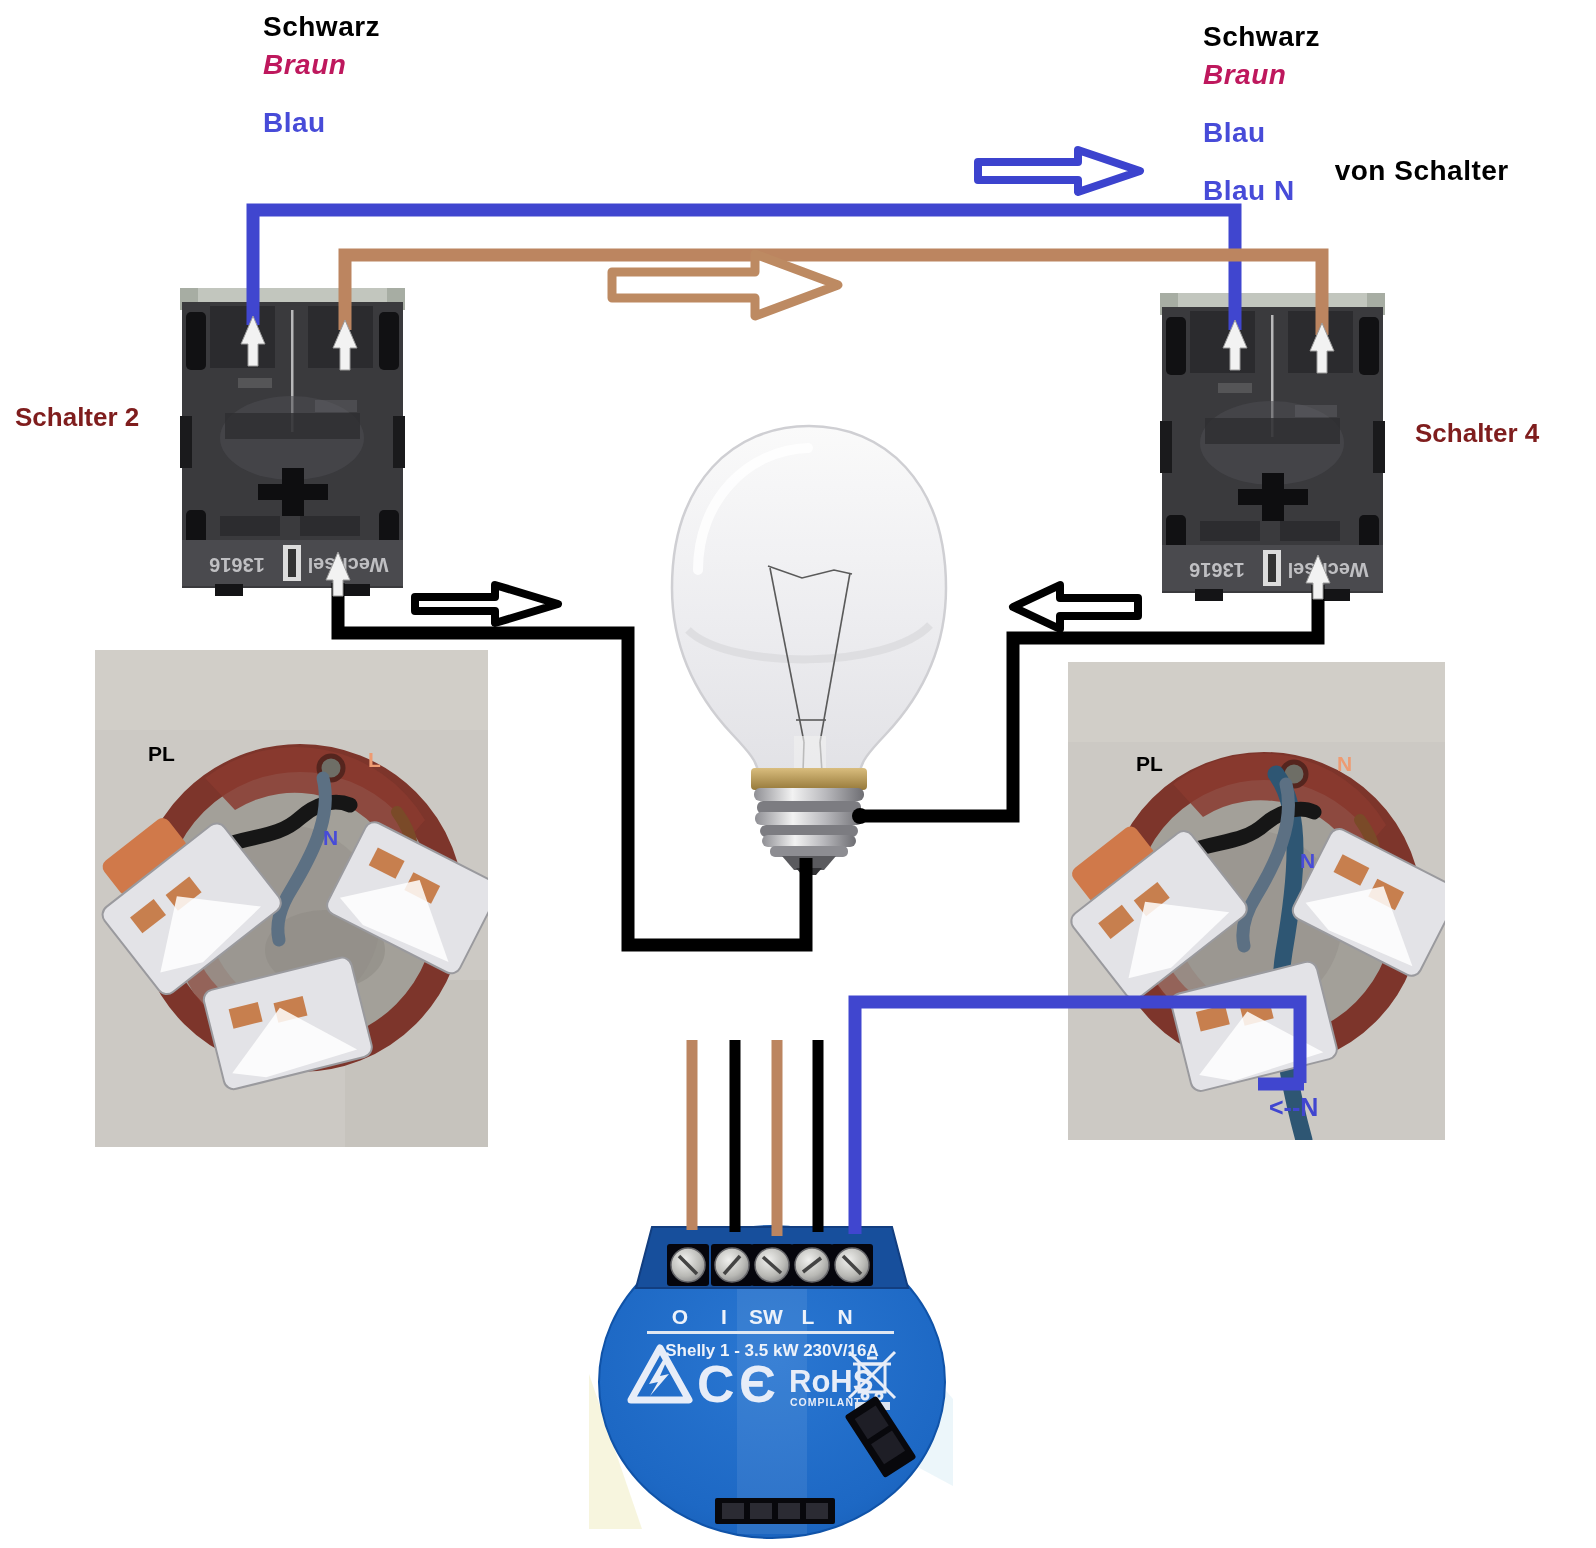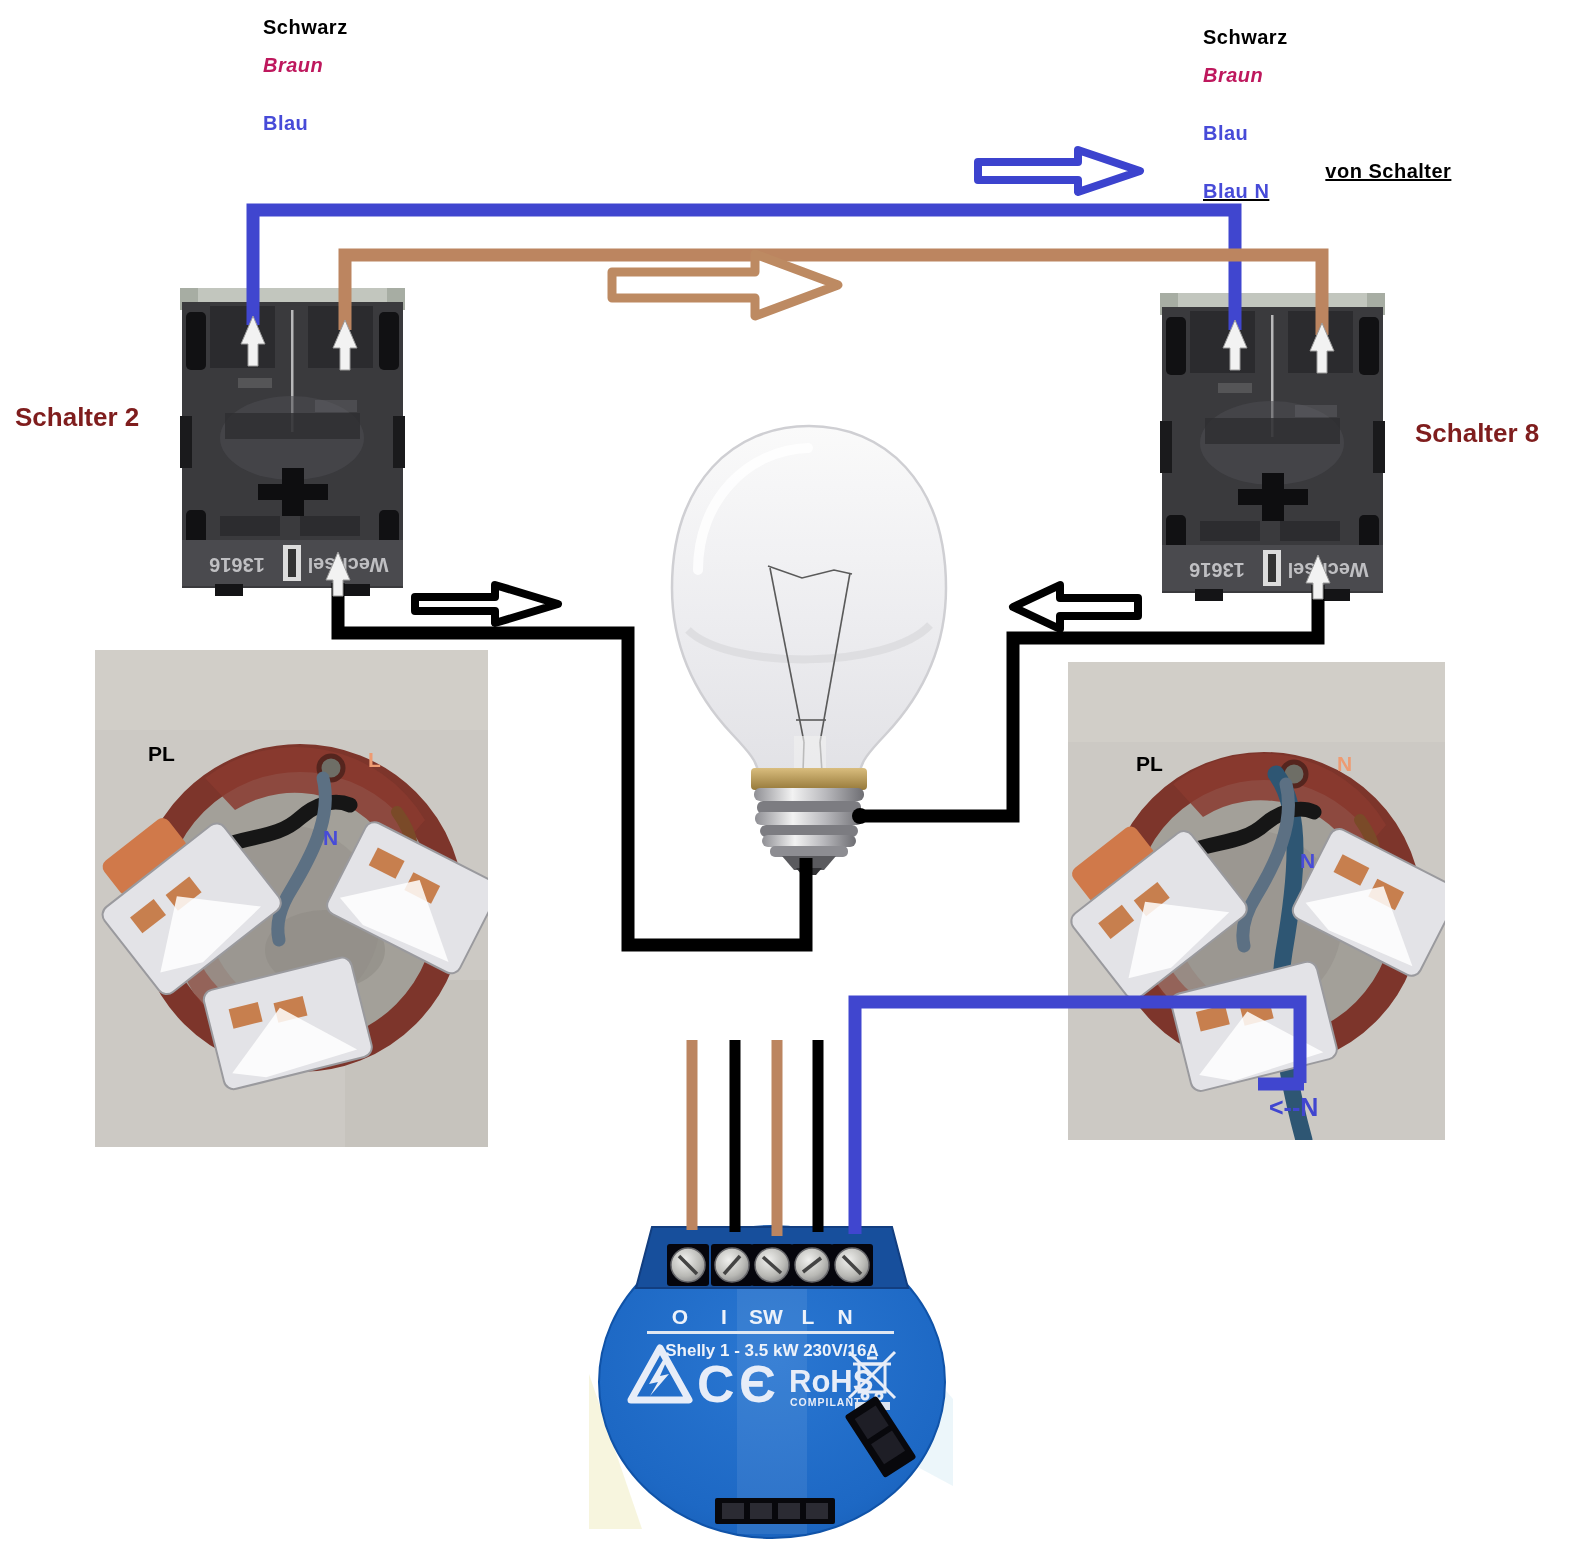--- a/index.html
+++ b/index.html
@@ -1,28 +1,28 @@
 <!DOCTYPE html>
 <html><head>
 <meta charset="utf-8">
 <style>
   html,body{margin:0;padding:0;background:#fff;}
   #stage{position:relative;width:1596px;height:1548px;background:#ffffff;overflow:hidden;
          font-family:"Liberation Sans",sans-serif;font-weight:bold;}
   .abs{position:absolute;}
-  .legend{display:flex;flex-direction:column;font-size:20px;line-height:38px;letter-spacing:.5px;}
+  .legend{display:flex;flex-direction:column;font-size:28px;line-height:38px;letter-spacing:.5px;}
   .c-black{color:#000000;}
   .c-brown{color:#be185d;font-style:italic;}
   .c-blue{color:#474bd8;margin-top:20px;}
   .c-orange{color:#ee9b72;}
   .schalter-label{font-size:26px;color:#7f1d1d;}
   .box-label{font-size:21px;}
   .n-note{font-size:25px;color:#4146d0;}
   svg{display:block;}
-  .legend-row{display:flex;gap:56px;text-decoration:underline;}
+  .legend-row{display:flex;gap:40px;}
 </style>
 </head>
 <body>
 
 <div id="stage">
 
   <div class="abs legend" style="left:263px;top:8px;">
     <span class="c-black">Schwarz</span>
     <span class="c-brown">Braun</span>
     <span class="c-blue">Blau</span>
@@ -360,21 +360,21 @@
       <polygon points="253,316 241,344 248,344 248,366 258,366 258,344 265,344"></polygon>
       <polygon points="345,320 333,348 340,348 340,370 350,370 350,348 357,348"></polygon>
       <polygon points="1235,320 1223,348 1230,348 1230,370 1240,370 1240,348 1247,348"></polygon>
       <polygon points="1322,323 1310,351 1317,351 1317,373 1327,373 1327,351 1334,351"></polygon>
       <polygon points="338,552 326,580 333,580 333,596 343,596 343,580 350,580"></polygon>
       <polygon points="1318,555 1306,583 1313,583 1313,599 1323,599 1323,583 1330,583"></polygon>
     </g>
   </svg>
 
   <div class="abs schalter-label" style="left:15px;top:402px;">Schalter 2</div>
-  <div class="abs schalter-label" style="left:1415px;top:418px;">Schalter 8</div>
+  <div class="abs schalter-label" style="left:1415px;top:418px;">Schalter 4</div>
 
   <div class="abs box-label c-black" style="left:148px;top:742px;">PL</div>
   <div class="abs box-label c-orange" style="left:368px;top:748px;">L</div>
   <div class="abs box-label c-blue" style="left:323px;top:806px;">N</div>
 
   <div class="abs box-label c-black" style="left:1136px;top:752px;">PL</div>
   <div class="abs box-label c-orange" style="left:1337px;top:752px;">N</div>
   <div class="abs box-label c-blue" style="left:1300px;top:829px;">N</div>
 
   <div class="abs n-note" style="left:1269px;top:1093px;">&lt;--N</div>

